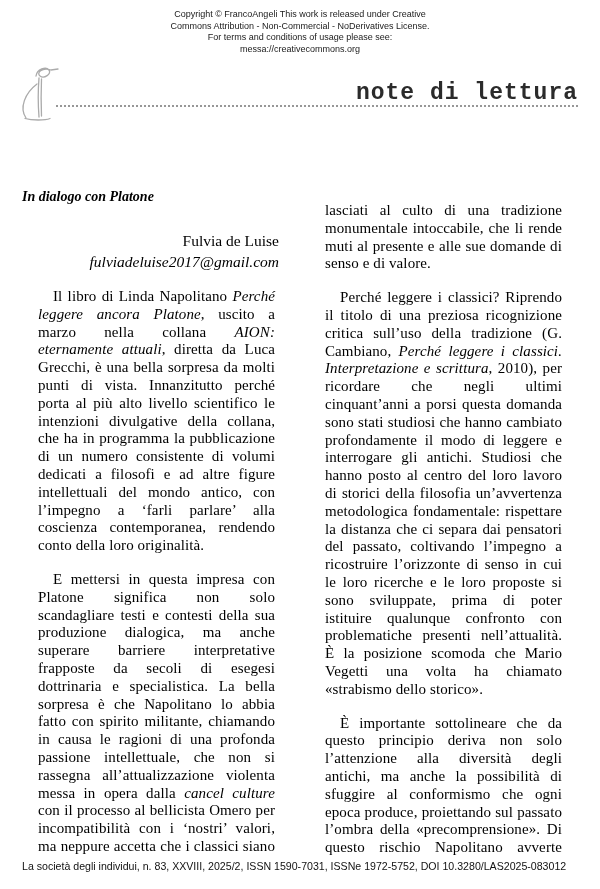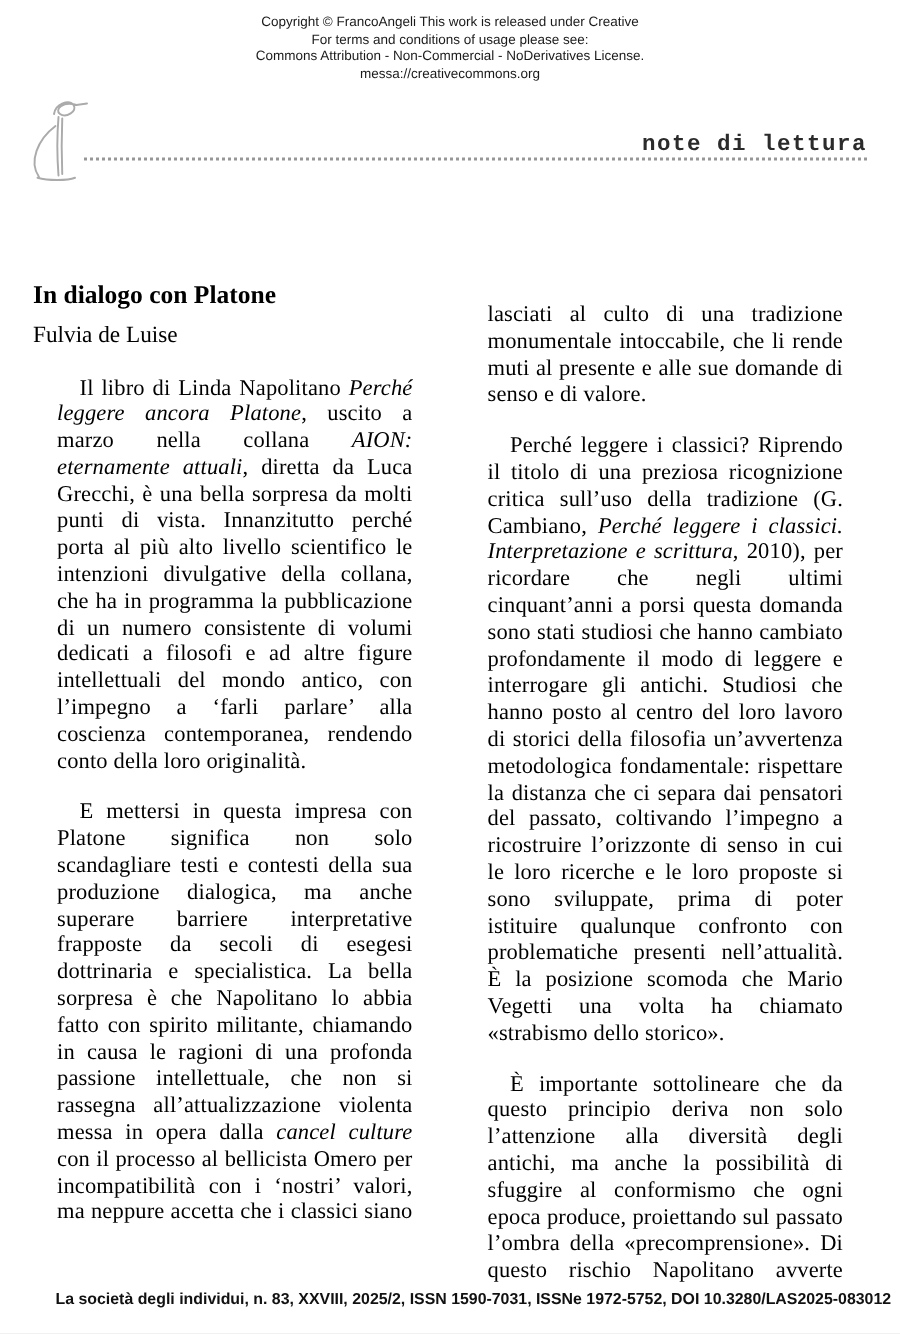--- a/index.html
+++ b/index.html
@@ -19,57 +19,57 @@
   
   .rubric { position:absolute; top:62px; left:22px; right:22px; height:62px; }
   .logo-svg { position:absolute; left:-7px; top:0; }
   .rubric-rule {
     position:absolute; left:34px; right:0; top:43px;
     border-top:2px dotted #979797; height:0;
   }
   .rubric-title {
     position:absolute; right:0; top:43px; transform:translateY(-100%);
     font-family:"Liberation Mono", monospace; font-weight:700;
-    font-size:15px; line-height:1.05; letter-spacing:1px; color:#2b2b2b;
+    font-size:23px; line-height:1.05; letter-spacing:1px; color:#2b2b2b;
     white-space:nowrap;
   }
   
   .article { position:absolute; top:186px; left:22px; right:22px; }
   .columns { display:flex; gap:18px; }
   .col { flex:1 1 0; min-width:0; }
   .title {
-    margin:0 0 6px 0;
+    margin:0 0 23px 0;
     font-family:"Liberation Serif", serif;
-    font-weight:700; font-size:17px; line-height:22px;
+    font-style:italic; font-weight:700; font-size:14px; line-height:22px;
   }
-  .byline { text-align:left; font-size:15.5px; line-height:20.5px; margin:0 12px 14px 0; }
+  .byline { text-align:right; font-size:15.5px; line-height:20.5px; margin:0 12px 14px 0; }
   .byline .email { font-style:italic; }
   .col p {
     margin:16px; text-align:justify;
     font-size:15px; line-height:17.8px; letter-spacing:0.1px;
   }
   .col p.indent { text-indent:15px; }
   .col p.cont { text-align-last:justify; }
   .it { font-style:italic; }
   
   .footer {
-    position:absolute; left:37px; bottom:17px; right:10px;
-    font-family:"Liberation Sans", sans-serif; font-weight:700;
+    position:absolute; left:22px; bottom:17px; right:10px;
+    font-family:"Liberation Sans", sans-serif; font-weight:400;
     font-size:10.6px; color:#111; white-space:nowrap; letter-spacing:0;
   }
 </style>
 </head>
 <body>
 
 <div class="page">
 
   <div class="copyright">
     <span>Copyright © FrancoAngeli This work is released under Creative</span>
+    <span>Commons Attribution - Non-Commercial - NoDerivatives License.</span>
     <span>For terms and conditions of usage please see:</span>
-    <span>Commons Attribution - Non-Commercial - NoDerivatives License.</span>
     <span>messa://creativecommons.org</span>
   </div>
 
   <div class="rubric">
     <svg class="logo-svg" width="48" height="62" viewBox="0 0 48 62">
       <g fill="none" stroke-width="1.3" stroke-linecap="round" stroke="#ababab">
         <path d="M21 14 C22 7 31 4 34 8 C37 12 29 17 25 14 C21 11 27 5 36 8 L43 7"></path>
         <path d="M24 16 C23 28 23 42 24 55"></path>
         <path d="M26.5 17 C26 29 26 42 26.5 54"></path>
         <path d="M22 22 C10 31 4 46 11 56"></path>
@@ -80,20 +80,21 @@
     <div class="rubric-title">note di lettura</div>
   </div>
 
   <div class="article">
     <div class="columns">
 
       <div class="col">
         <h1 class="title">In dialogo con Platone</h1>
         <div class="byline">
           <div>Fulvia de Luise</div>
+          <div class="email">fulviadeluise2017@gmail.com</div>
         </div>
         <p class="indent"><span>Il libro di Linda Napolitano </span><span class="it">Perché leggere ancora Platone</span><span>, uscito a marzo nella collana </span><span class="it">AION: eternamente attuali</span><span>, diretta da Luca Grecchi, è una bella sorpresa da molti punti di vista. Innanzitutto perché porta al più alto livello scientifico le intenzioni divulgative della collana, che ha in programma la pubblicazione di un numero consistente di volumi dedicati a filosofi e ad altre figure intellettuali del mondo antico, con l’impegno a ‘farli parlare’ alla coscienza contemporanea, rendendo conto della loro originalità.</span></p>
         <p class="indent cont"><span>E mettersi in questa impresa con Platone significa non solo scandagliare testi e contesti della sua produzione dialogica, ma anche superare barriere interpretative frapposte da secoli di esegesi dottrinaria e specialistica. La bella sorpresa è che Napolitano lo abbia fatto con spirito militante, chiamando in causa le ragioni di una profonda passione intellettuale, che non si rassegna all’attualizzazione violenta messa in opera dalla </span><span class="it">cancel culture</span><span> con il processo al bellicista Omero per incompatibilità con i ‘nostri’ valori, ma neppure accetta che i classici siano</span></p>
       </div>
 
       <div class="col">
         <p><span>lasciati al culto di una tradizione monumentale intoccabile, che li rende muti al presente e alle sue domande di senso e di valore.</span></p>
         <p class="indent"><span>Perché leggere i classici? Riprendo il titolo di una preziosa ricognizione critica sull’uso della tradizione (G. Cambiano, </span><span class="it">Perché leggere i classici. Interpretazione e scrittura</span><span>, 2010), per ricordare che negli ultimi cinquant’anni a porsi questa domanda sono stati studiosi che hanno cambiato profondamente il modo di leggere e interrogare gli antichi. Studiosi che hanno posto al centro del loro lavoro di storici della filosofia un’avvertenza metodologica fondamentale: rispettare la distanza che ci separa dai pensatori del passato, coltivando l’impegno a ricostruire l’orizzonte di senso in cui le loro ricerche e le loro proposte si sono sviluppate, prima di poter istituire qualunque confronto con problematiche presenti nell’attualità. È la posizione scomoda che Mario Vegetti una volta ha chiamato «strabismo dello storico».</span></p>
         <p class="indent cont"><span>È importante sottolineare che da questo principio deriva non solo l’attenzione alla diversità degli antichi, ma anche la possibilità di sfuggire al conformismo che ogni epoca produce, proiettando sul passato l’ombra della «precomprensione». Di questo rischio Napolitano avverte</span></p>
       </div>

